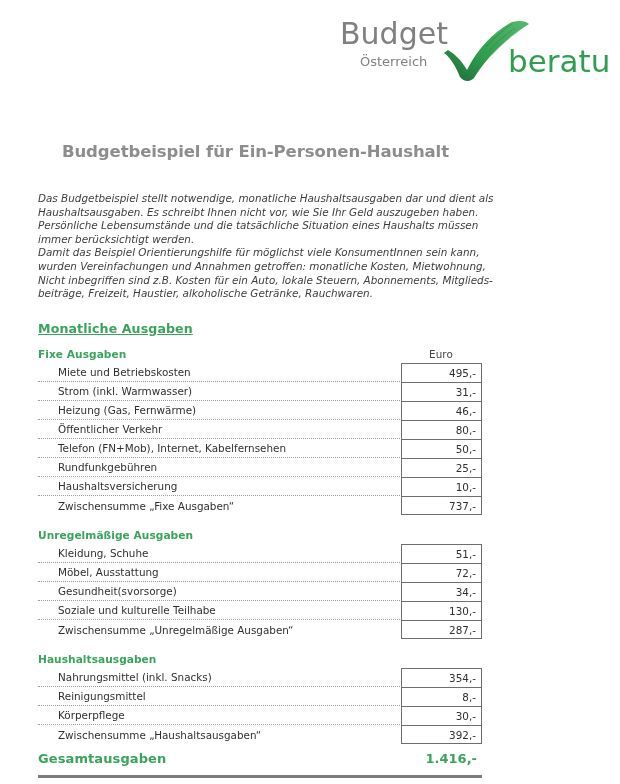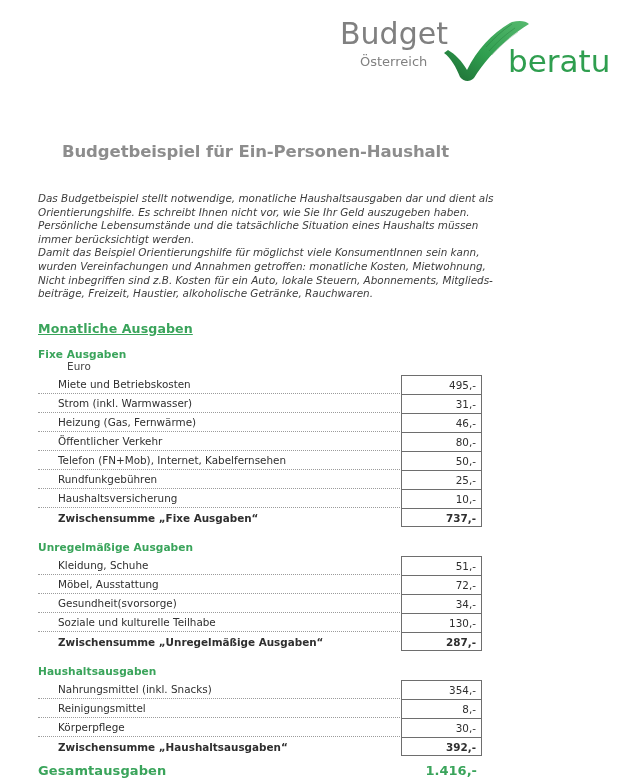--- a/index.html
+++ b/index.html
@@ -72,21 +72,20 @@
   .section + .section { margin-top: 14px; }
 
   .section-head {
     display: flex;
     align-items: baseline;
     font-size: 10.6px;
     font-weight: bold;
     color: #3aa45b;
     margin-bottom: 3px;
     letter-spacing: 0.05px;
-    flex-direction: column;
   }
   .section-head .sh-label { flex: 1 1 auto; }
   .section-head .sh-unit {
     width: 82px;
     text-align: center;
     color: #444444;
     font-weight: normal;
     font-size: 10.4px;
   }
 
@@ -118,24 +117,24 @@
     display: flex;
     align-items: center;
     justify-content: flex-end;
     padding-right: 5px;
     background: #fff;
   }
   .row.first-in-box .value { border-top-width: 1px; }
   .row.subtotal .value { border-bottom-width: 1px; }
 
   .row.subtotal .label {
-    font-weight: bold;
+    font-weight: normal;
     border-bottom: none;
   }
-  .row.subtotal .value { font-weight: bold; }
+  .row.subtotal .value { font-weight: normal; }
 
   
   .total-row {
     display: flex;
     align-items: center;
     margin-top: 7px;
     border-bottom: 3px solid #7d7d7d;
     padding-bottom: 9px;
   }
   .total-row .t-label {
@@ -177,21 +176,21 @@
       <path d="M156 41 C164 32 173 24 182 18" stroke="#1d6b33" stroke-width="0.7" fill="none" opacity="0.35"></path>
     </g>
     <text id="lg-beratung" x="172" y="58" font-family="'DejaVu Sans','Liberation Sans',sans-serif" font-size="31" fill="#2f9e4f">beratung</text>
   </svg>
 </div>
 
 <div class="page-title">Budgetbeispiel für Ein-Personen-Haushalt</div>
 
 <div class="intro">
   <p>Das Budgetbeispiel stellt notwendige, monatliche Haushaltsausgaben dar und dient als</p>
-  <p>Orientierungshilfe. Es schreibt Ihnen nicht vor, wie Sie Ihr Geld auszugeben haben.</p>
+  <p>Haushaltsausgaben. Es schreibt Ihnen nicht vor, wie Sie Ihr Geld auszugeben haben.</p>
   <p>Persönliche Lebensumstände und die tatsächliche Situation eines Haushalts müssen</p>
   <p>immer berücksichtigt werden.</p>
   <p>Damit das Beispiel Orientierungshilfe für möglichst viele KonsumentInnen sein kann,</p>
   <p>wurden Vereinfachungen und Annahmen getroffen: monatliche Kosten, Mietwohnung,</p>
   <p>Nicht inbegriffen sind z.B. Kosten für ein Auto, lokale Steuern, Abonnements, Mitglieds-</p>
   <p>beiträge, Freizeit, Haustier, alkoholische Getränke, Rauchwaren.</p>
 </div>
 
 <div class="sheet">
   <div class="main-heading">Monatliche Ausgaben</div>

